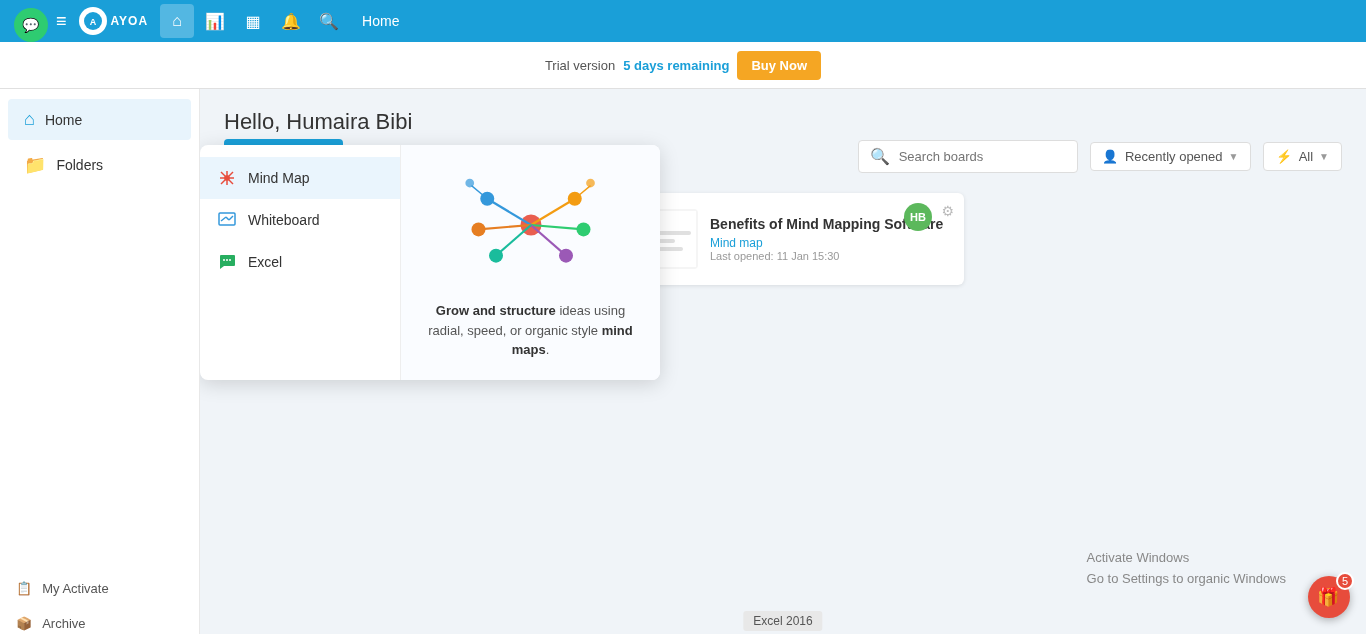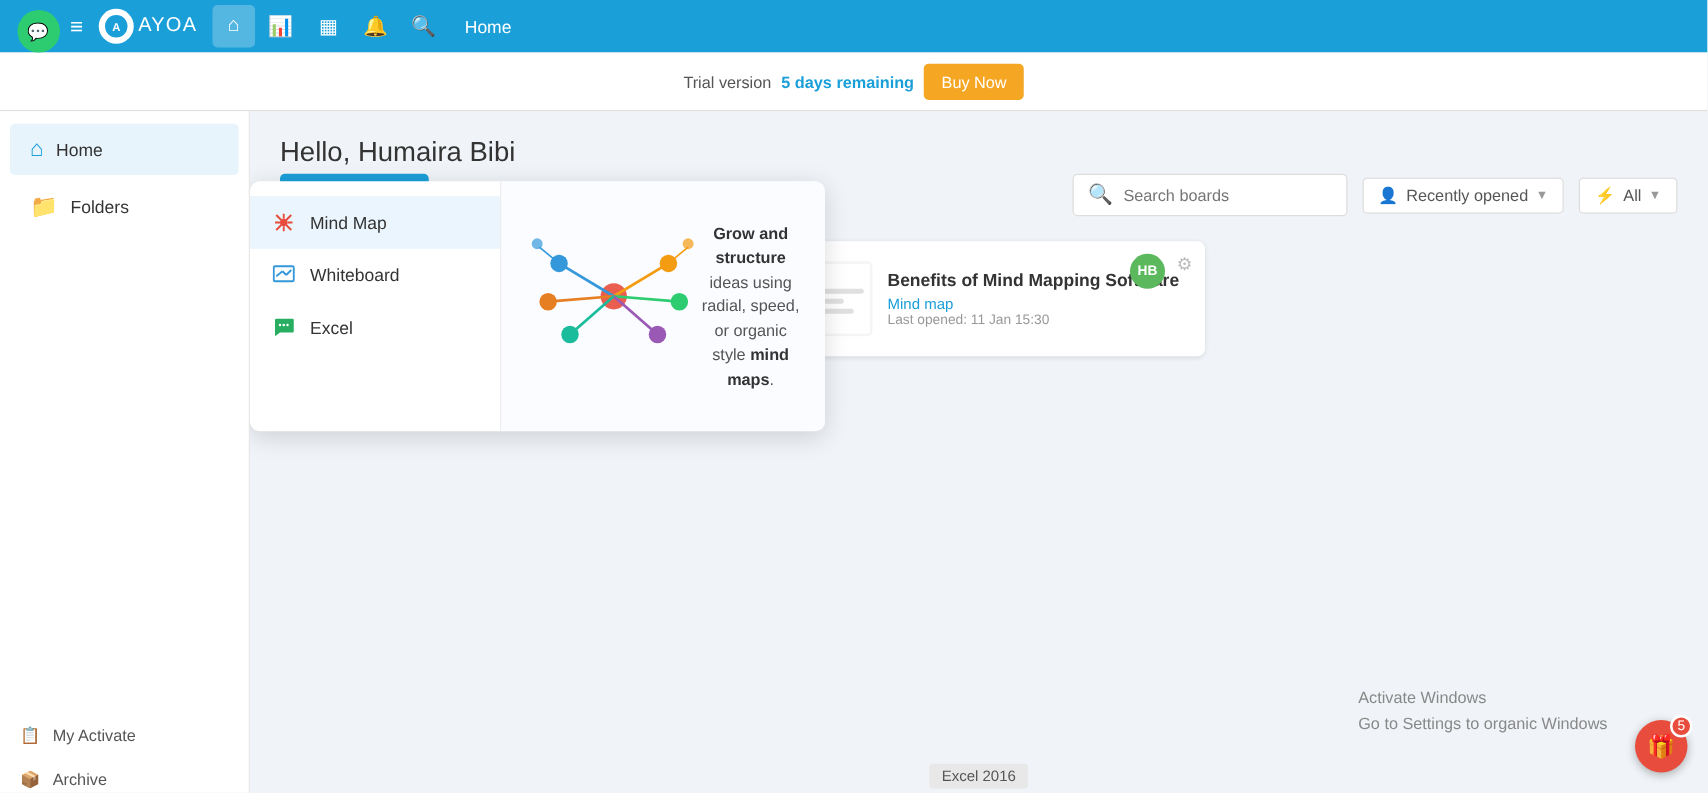--- a/index.html
+++ b/index.html
@@ -29,22 +29,22 @@
       width: 28px;
       height: 28px;
       background: white;
       border-radius: 50%;
       display: flex;
       align-items: center;
       justify-content: center;
     }
     .nav-logo-text {
       color: white;
-      font-weight: normal;
-      font-size: 16px;
+      font-weight: bold;
+      font-size: 12px;
       letter-spacing: 1px;
     }
     .nav-icons {
       display: flex;
       gap: 4px;
       margin-left: 4px;
     }
     .nav-icon-btn {
       width: 34px;
       height: 34px;
@@ -94,21 +94,21 @@
       font-weight: bold;
     }
     .buy-now-btn {
       background: #f5a623;
       color: white;
       border: none;
       border-radius: 4px;
       padding: 7px 14px;
       font-size: 13px;
       cursor: pointer;
-      font-weight: 400;
+      font-weight: 700;
     }
 
     
     .main-layout {
       display: flex;
       height: calc(634px - 42px - 40px);
     }
 
     
     .sidebar {
@@ -313,21 +313,21 @@
       align-items: center;
       justify-content: center;
       font-size: 14px;
     }
     .dropdown-right {
       float: left;
       width: 260px;
       background: #fafcff;
       padding: 20px;
       display: flex;
-      flex-direction: row;
+      flex-direction: column;
       align-items: center;
       min-height: 200px;
       border-left: 1px solid #eee;
     }
     .dropdown-preview-img {
       width: 160px;
       height: 120px;
       display: flex;
       align-items: center;
       justify-content: center;

